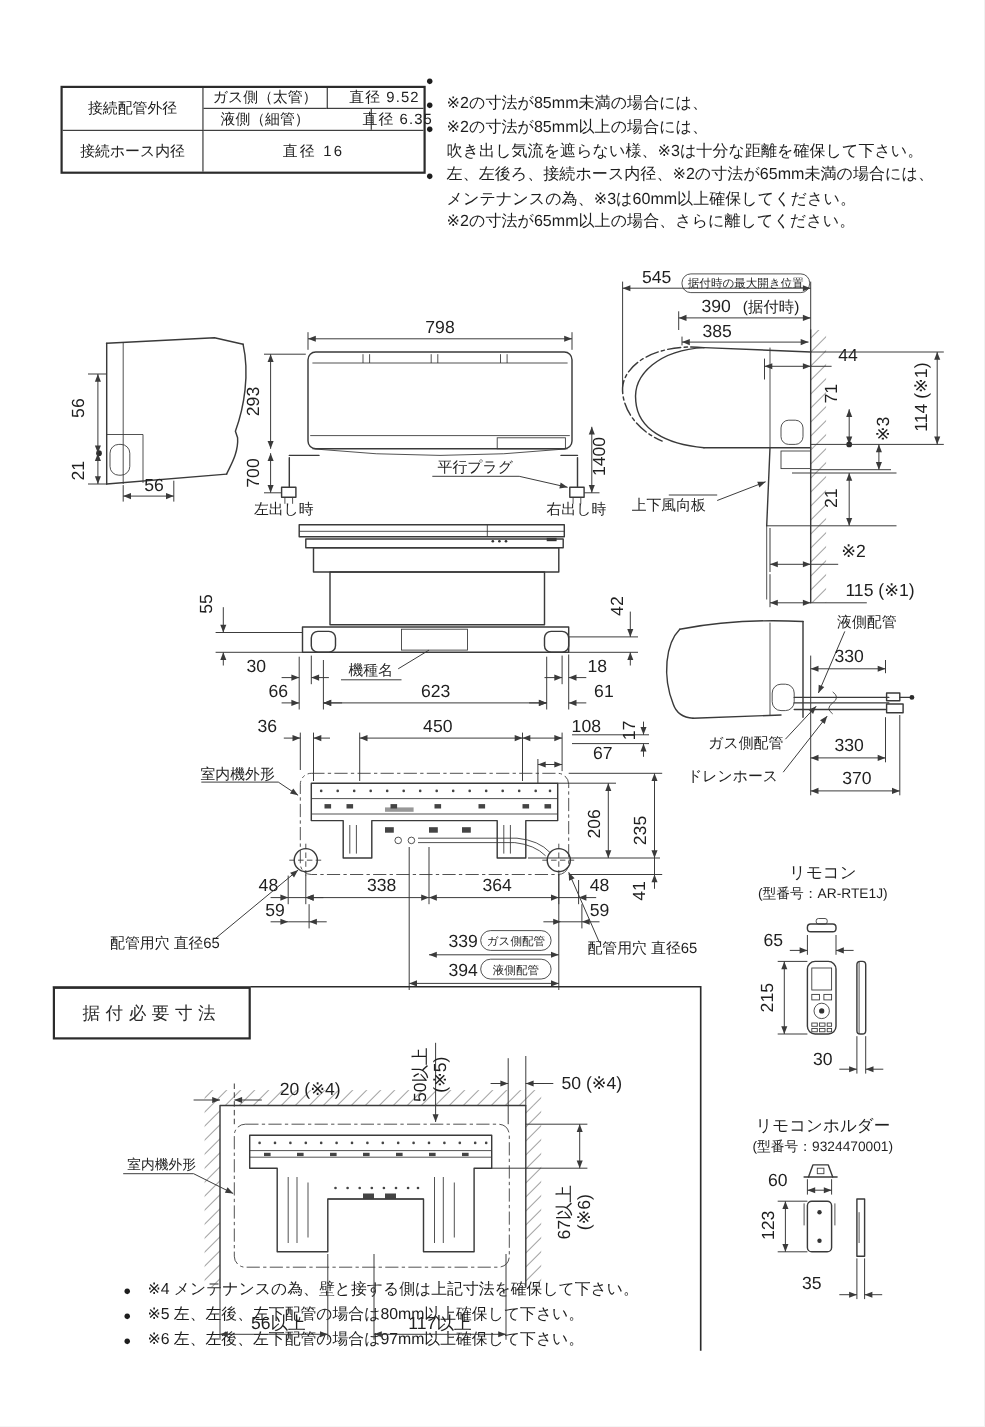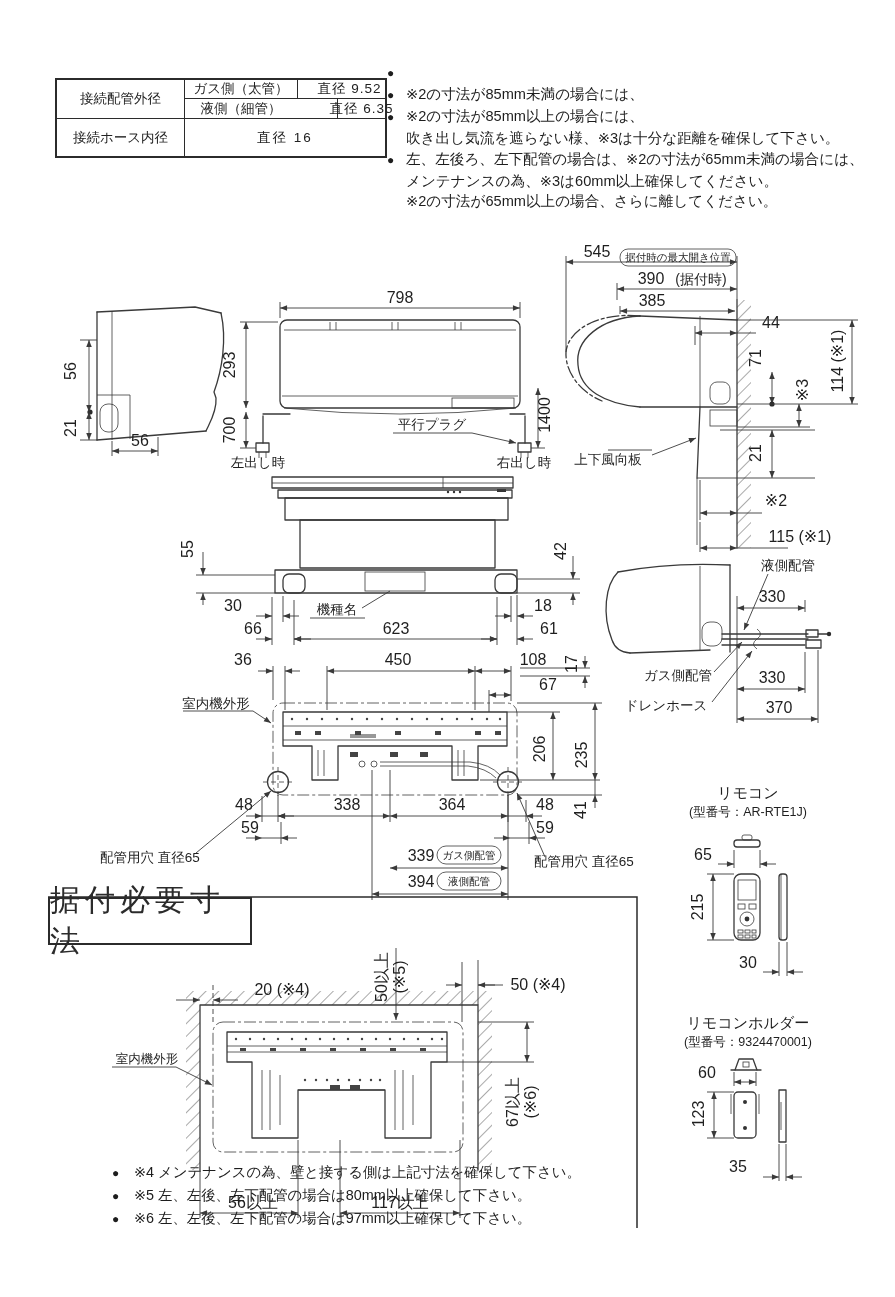--- a/index.html
+++ b/index.html
@@ -19,23 +19,23 @@
   .sr2l{grid-row:3;grid-column:1;border-top:1.5px solid #2b2b2b;border-right:1.5px solid #2b2b2b;}
   .sr2v{grid-row:3;grid-column:2/4;border-top:1.5px solid #2b2b2b;letter-spacing:2px;text-align:center;}
   
   .notes{position:absolute;left:387px;top:62px;width:508px;font-size:14.6px;line-height:20.7px;color:#1d1d1d;}
   .notes .row{display:flex;}
   .notes .b{width:19px;flex:0 0 19px;font-size:12px;padding-top:1px;}
   .notes2{position:absolute;left:112px;top:1162px;width:530px;font-size:14.4px;line-height:21.8px;color:#1d1d1d;}
   .notes2 .row{display:flex;}
   .notes2 .b{width:22px;flex:0 0 22px;font-size:12px;padding-top:1px;}
   
-  .insttitle{position:absolute;left:48px;top:897px;width:204px;height:48px;border:2px solid #2b2b2b;
+  .insttitle{position:absolute;left:48px;top:897px;width:180px;height:48px;border:2px solid #2b2b2b;
              background:#fff;display:flex;align-items:center;justify-content:center;
-             font-size:30px;letter-spacing:5px;color:#2b2b2b;z-index:2;}
+             font-size:16px;letter-spacing:5px;color:#2b2b2b;z-index:2;}
   svg.overlay{position:absolute;left:0;top:0;}
   .ln{stroke:#3a3a3a;stroke-width:1.3;fill:none;stroke-linejoin:round;stroke-linecap:round;}
   .lt{stroke:#3a3a3a;stroke-width:0.8;fill:none;}
   .dm{stroke:#3a3a3a;stroke-width:0.9;fill:none;}
   .dd{stroke-dasharray:12 3 3 3;}
   .ds{stroke-dasharray:5 3;}
   text{fill:#1f1f1f;font-family:"Liberation Sans","DejaVu Sans",sans-serif;}
   text.dim{font-size:16px;}
   text.dims{font-size:14px;}
   text.jp{font-size:13.5px;}
@@ -71,21 +71,21 @@
     <div class="row">
         <span class="b">●</span>
         <span>※2の寸法が85mm以上の場合には、</span>
       </div>
     <div class="row">
         <span class="b"></span>
         <span>吹き出し気流を遮らない様、※3は十分な距離を確保して下さい。</span>
       </div>
     <div class="row">
         <span class="b">●</span>
-        <span>左、左後ろ、左下配管の場合は、※2の寸法が65mm未満の場合には、</span>
+        <span>左、左後ろ、接続ホース内径、※2の寸法が65mm未満の場合には、</span>
       </div>
     <div class="row">
         <span class="b"></span>
         <span>メンテナンスの為、※3は60mm以上確保してください。</span>
       </div>
     <div class="row">
         <span class="b"></span>
         <span>※2の寸法が65mm以上の場合、さらに離してください。</span>
       </div>
   </div>

